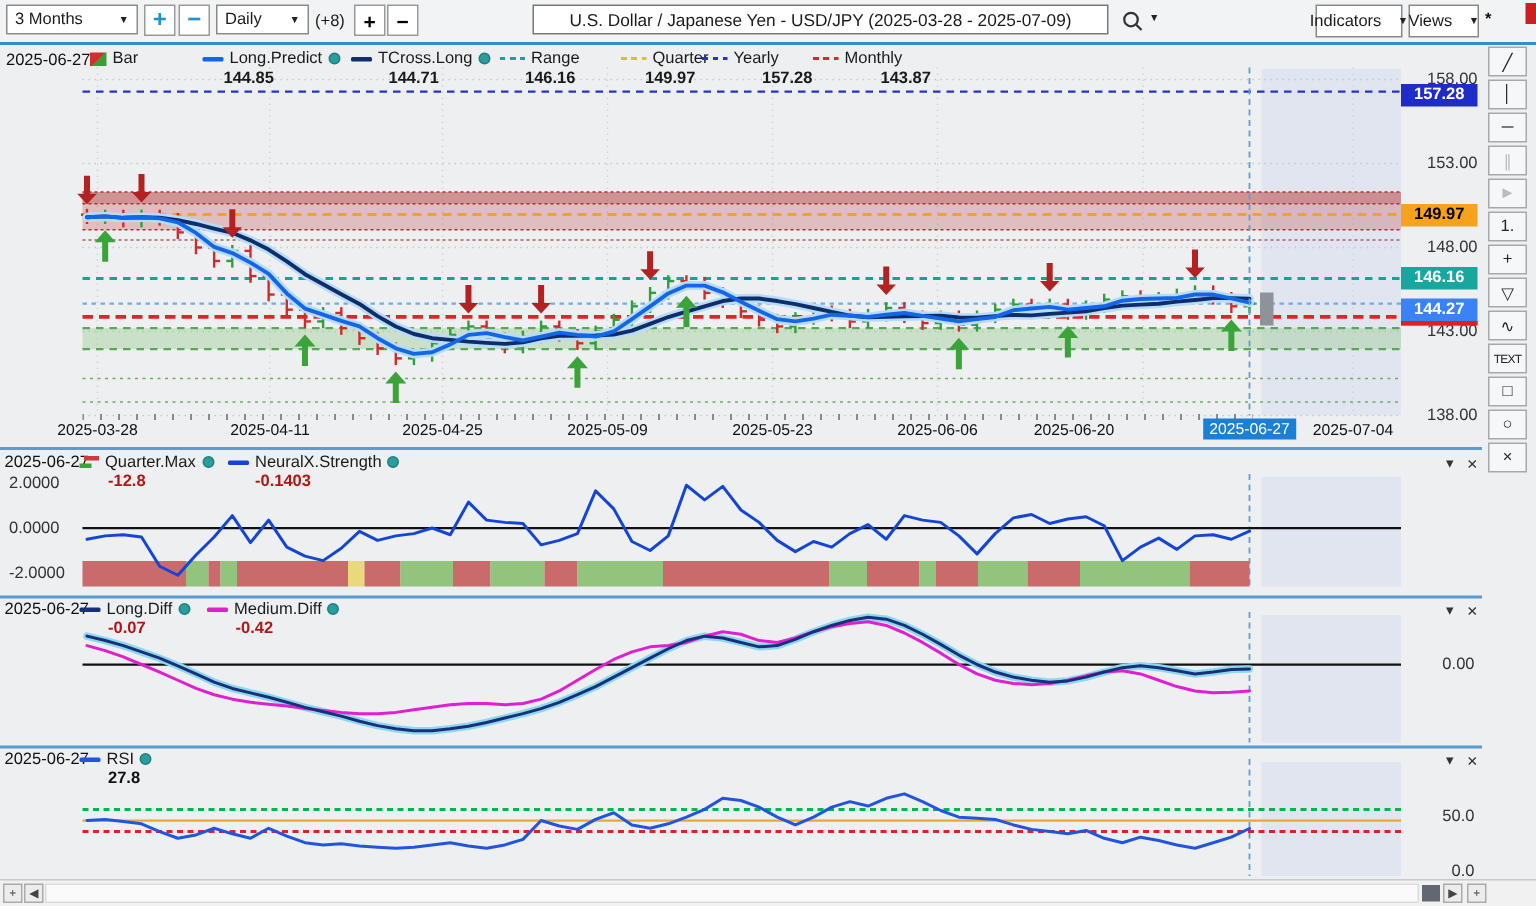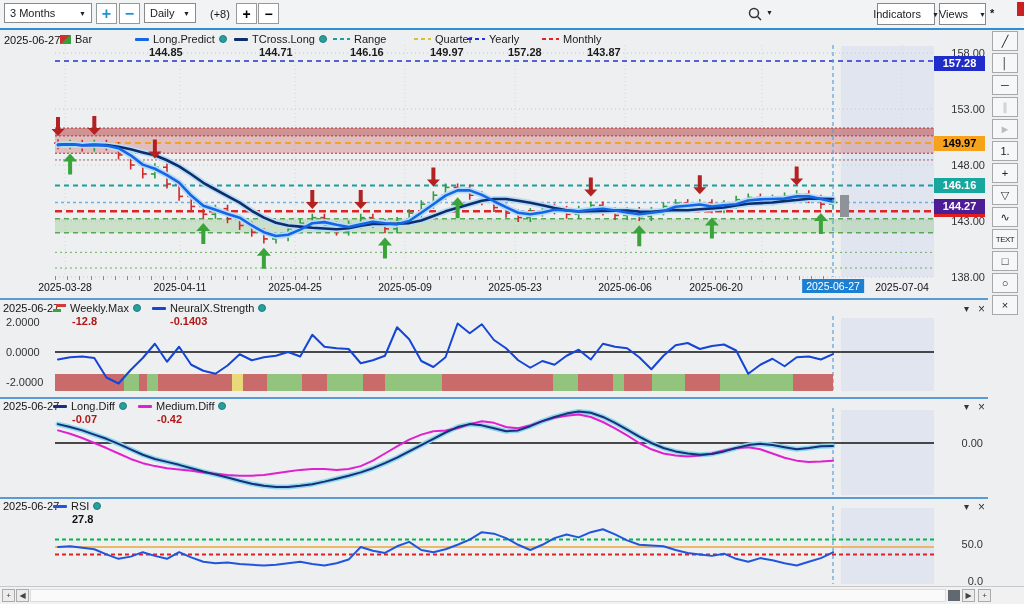--- a/index.html
+++ b/index.html
@@ -371,27 +371,28 @@
       <polyline points="58,547 70.109375,546.26 82.21875,547.74 94.328125,549.22 106.4375,554.4 118.546875,558.84 130.65625,556.62 142.765625,552.18 154.875,555.88 166.984375,558.84 179.09375,552.18 191.203125,557.36 203.3125,561.8 215.421875,563.28 227.53125,562.54 239.640625,564.02 251.75,564.76 263.859375,565.5 275.96875,564.76 288.078125,563.28 300.1875,561.8 312.296875,564.02 324.40625,565.5 336.515625,563.28 348.625,559.58 360.734375,547 372.84375,550.7 384.953125,552.92 397.0625,546.26 409.171875,541.82 421.28125,549.96 433.390625,552.18 445.5,549.22 457.609375,544.78 469.71875,539.6 481.828125,532.2 493.9375,533.68 506.046875,538.12 518.15625,544.78 530.265625,549.96 542.375,544.78 554.484375,538.12 566.59375,534.42 578.703125,537.38 590.8125,532.2 602.921875,529.24 615.03125,534.42 627.140625,540.34 639.25,544.78 651.359375,545.52 663.46875,546.26 675.578125,549.96 687.6875,552.92 699.796875,554.4 711.90625,555.88 724.015625,553.66 736.125,558.84 748.234375,561.8 760.34375,558.1 772.453125,560.32 784.5625,563.28 796.671875,565.5 808.78125,561.8 820.890625,558.1 833,552.328" fill="none" stroke="#2255dd" stroke-width="2" stroke-linejoin="round" stroke-linecap="round"></polyline>
     </svg>
 
   <div class="toolbar">
     <div class="select" style="left:4px;width:88px">
       <span>3 Months</span>
       <span class="caret">▼</span>
     </div>
     <button class="tbtn blue" style="left:96px">+</button>
     <button class="tbtn blue" style="left:119px">−</button>
-    <div class="select" style="left:144px;width:52px">
+    <div class="select" style="left:144px;width:62px">
       <span>Daily</span>
       <span class="caret">▼</span>
     </div>
     <span class="plain8">(+8)</span>
     <button class="tbtn" style="left:236px">+</button>
     <button class="tbtn" style="left:258px">−</button>
+    <div class="titlebox">U.S. Dollar / Japanese Yen - USD/JPY (2025-03-28 - 2025-07-09)</div>
     <span class="srch">
       <svg width="14" height="14">
           <circle cx="6" cy="6" r="4.5" fill="none" stroke="#333" stroke-width="1.5"></circle>
           <line x1="9.5" y1="9.5" x2="13" y2="13" stroke="#333" stroke-width="1.5"></line>
         </svg>
     </span>
     <span class="srchcaret">▼</span>
     <div class="ddbtn" style="left:877px;width:58px">
       <span>Indicators</span>
       <span class="caret">▼</span>
@@ -446,42 +447,42 @@
 
 
   <span class="ylab" style="top:47px">158.00</span>
   <span class="ylab" style="top:103px">153.00</span>
   <span class="ylab" style="top:159px">148.00</span>
   <span class="ylab" style="top:215px">143.00</span>
   <span class="ylab" style="top:271px">138.00</span>
   <span class="badge" style="top:56px;background:#1f2cc8;color:#fff">157.28</span>
   <span class="badge" style="top:136px;background:#f6a21c;color:#000">149.97</span>
   <span class="badge" style="top:178px;background:#17a79f;color:#fff">146.16</span>
-  <span class="badge" style="top:199px;background:#4c1d95;color:#fff;border-bottom:3px solid #e02020;height:18px">144.27</span>
+  <span class="badge" style="top:199px;background:#3b82f6;color:#fff;border-bottom:3px solid #e02020;height:18px">144.27</span>
 
   <div class="tickstrip"></div>
   <span class="xlab" style="left:65px">2025-03-28</span>
   <span class="xlab" style="left:180px">2025-04-11</span>
   <span class="xlab" style="left:295px">2025-04-25</span>
   <span class="xlab" style="left:405px">2025-05-09</span>
   <span class="xlab" style="left:515px">2025-05-23</span>
   <span class="xlab" style="left:625px">2025-06-06</span>
   <span class="xlab" style="left:716px">2025-06-20</span>
   <span class="xlab hl" style="left:833px">2025-06-27</span>
   <span class="xlab" style="left:902px">2025-07-04</span>
 
   <div class="sep" style="top:298px"></div>
   <div class="sep" style="top:397px"></div>
   <div class="sep" style="top:497px"></div>
 
   <div class="phead" style="top:302px">
     <span class="pdate" style="left:3px">2025-06-27</span>
     <div class="litem" style="left:53px">
       <span class="ic-nxmax"></span>
-      <span>Weekly.Max</span>
+      <span>Quarter.Max</span>
       <span class="dot"></span>
     </div>
     <span class="lval red" style="left:72px">-12.8</span>
     <div class="litem" style="left:152px">
       <span class="ic-line nx"></span>
       <span>NeuralX.Strength</span>
       <span class="dot"></span>
     </div>
     <span class="lval red" style="left:170px">-0.1403</span>
   </div>

